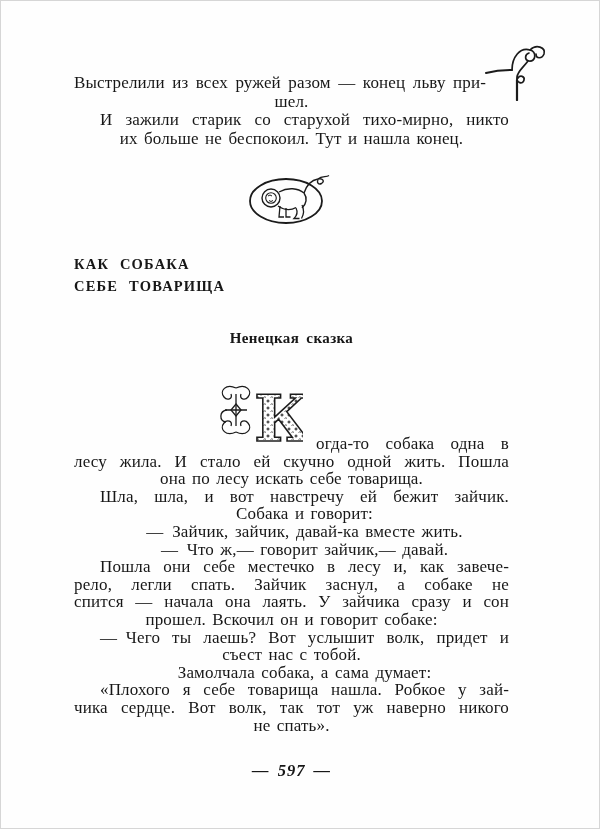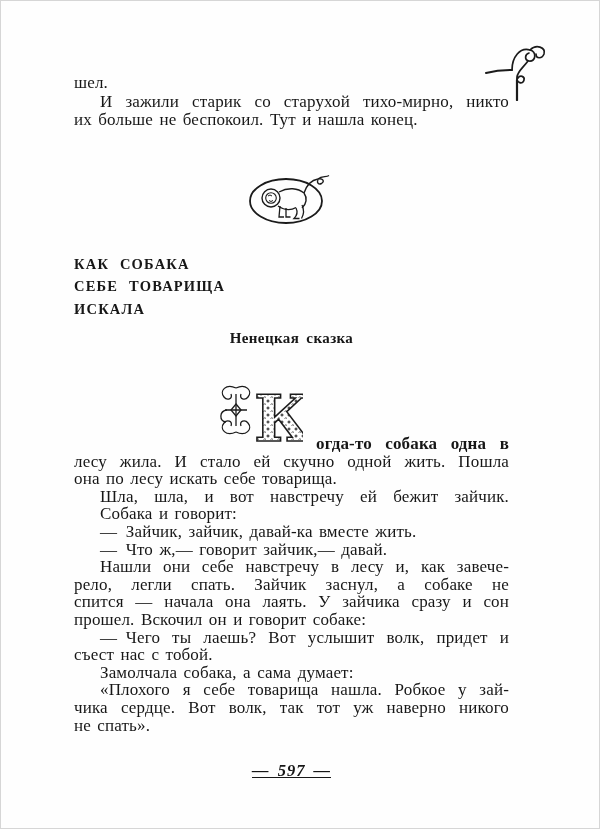--- a/index.html
+++ b/index.html
@@ -4,38 +4,38 @@
 <style>
   html,body{margin:0;padding:0;background:#e9e9e9;}
   .page{
     position:relative;width:598px;height:827px;margin:0;
     background:#fefefe;border:1px solid #d6d6d6;overflow:hidden;
     font-family:"Liberation Serif", serif;color:#171717;
   }
   .blk{position:absolute;left:73px;width:435px;}
   .line{
     font-size:17px;line-height:18.7px;word-spacing:2px;letter-spacing:0.15px;
-    text-align:left;
+    text-align:center;
   }
   #story .line{line-height:17.6px;}
   .j{text-align:justify;text-align-last:justify;}
   .in{padding-left:26px;}
   .w1{width:412px;}
-  .l1{margin-left:242px;font-weight:bold;}
+  .l1{margin-left:242px;}
   #top-text{top:73px;}
   #story{top:434px;}
   #title{position:absolute;top:252px;left:73px;width:435px;text-align:left;font-weight:bold;}
   .title-line{font-size:14.5px;line-height:22.4px;letter-spacing:1.2px;word-spacing:6px;}
   #subtitle{
     position:absolute;top:330px;left:73px;width:435px;text-align:center;
     font-weight:bold;font-size:15px;line-height:14px;letter-spacing:0.4px;word-spacing:3px;
   }
   #pageno{
     position:absolute;top:760px;left:73px;width:435px;text-align:center;
-    font-style:italic;font-weight:bold;font-size:16.5px;letter-spacing:1px;word-spacing:3px;text-decoration:underline;
+    font-style:italic;font-weight:bold;font-size:16.5px;letter-spacing:1px;word-spacing:3px;
   }
   .orn{position:absolute;}
   #flourish{left:483px;top:42px;}
   #vignette{left:243px;top:171px;}
   #dropcap{left:216px;top:377px;}
   svg path, svg circle, svg ellipse{fill:none;stroke:#1b1b1b;}
 </style>
 </head>
 <body>
 
@@ -43,20 +43,21 @@
 
   <svg id="flourish" class="orn" width="64" height="58" viewBox="0 0 64 58">
     <path d="M2,30 C12,27.5 20,27 28,27" stroke-width="2" stroke-linecap="round"></path>
     <path d="M28,27 C28,14 36,4 46,7 C53,9 52,19 45,18 C40,17 41,11 45,10" stroke-width="1.7" stroke-linecap="round"></path>
     <path d="M46,7 C52,1 62,4 60,11 C58,16 52,16 52,11" stroke-width="1.7" stroke-linecap="round"></path>
     <path d="M44,18 C38,26 34,28 33,34 C32,40 39,42 40,37 C41,33 36,32 34,35" stroke-width="1.7" stroke-linecap="round"></path>
     <path d="M33,37 L33,57" stroke-width="2.2" stroke-linecap="round"></path>
   </svg>
 
   <div id="top-text" class="blk">
+    <div class="line j w1">Выстрелили из всех ружей разом — конец льву при-</div>
     <div class="line">шел.</div>
     <div class="line j in">И зажили старик со старухой тихо-мирно, никто</div>
     <div class="line">их больше не беспокоил. Тут и нашла конец.</div>
   </div>
 
   <svg id="vignette" class="orn" width="115" height="58" viewBox="0 0 115 58">
     <ellipse cx="42" cy="29" rx="36" ry="22" stroke-width="1.8"></ellipse>
 
     <circle cx="27" cy="26" r="9" stroke-width="1.4"></circle>
     <circle cx="27" cy="26" r="5.3" stroke-width="1.1"></circle>
@@ -71,21 +72,20 @@
 
     <path d="M36,34 L35,45 L40,45" stroke-width="1.3"></path>
     <path d="M42,36 L42,45 L46.5,45" stroke-width="1.3"></path>
     <path d="M52,36 C54,40 52.5,44 50,46.5 L55.5,46.5" stroke-width="1.3"></path>
     <path d="M58,33 C60.5,38 59.5,43 57.5,46.5" stroke-width="1.3"></path>
   </svg>
 
   <div id="title">
     <div class="title-line">КАК СОБАКА</div>
     <div class="title-line">СЕБЕ ТОВАРИЩА</div>
-    <div class="title-line">ИСКАЛА</div>
   </div>
 
   <div id="subtitle">Ненецкая сказка</div>
 
   <svg id="dropcap" class="orn" width="86" height="76" viewBox="0 0 86 76">
     <defs>
       <pattern id="dcp" width="7" height="7" patternUnits="userSpaceOnUse">
         <rect width="7" height="7" fill="#ffffff" stroke="none"></rect>
         <circle cx="2" cy="2" r="1" fill="#1b1b1b" stroke="none"></circle>
         <path d="M4.5,5.5 q1.5,-1.5 2.5,0" stroke-width="0.7"></path>
@@ -106,21 +106,21 @@
   </svg>
 
   <div id="story" class="blk">
     <div class="line j l1">огда-то собака одна в</div>
     <div class="line j">лесу жила. И стало ей скучно одной жить. Пошла</div>
     <div class="line">она по лесу искать себе товарища.</div>
     <div class="line j in">Шла, шла, и вот навстречу ей бежит зайчик.</div>
     <div class="line in">Собака и говорит:</div>
     <div class="line in">— Зайчик, зайчик, давай-ка вместе жить.</div>
     <div class="line in">— Что ж,— говорит зайчик,— давай.</div>
-    <div class="line j in">Нашли они себе навстречу в лесу и, как завече-</div>
+    <div class="line j in">Пошла они себе местечко в лесу и, как завече-</div>
     <div class="line j">рело, легли спать. Зайчик заснул, а собаке не</div>
     <div class="line j">спится — начала она лаять. У зайчика сразу и сон</div>
     <div class="line">прошел. Вскочил он и говорит собаке:</div>
     <div class="line j in">— Чего ты лаешь? Вот услышит волк, придет и</div>
     <div class="line">съест нас с тобой.</div>
     <div class="line in">Замолчала собака, а сама думает:</div>
     <div class="line j in">«Плохого я себе товарища нашла. Робкое у зай-</div>
     <div class="line j">чика сердце. Вот волк, так тот уж наверно никого</div>
     <div class="line">не спать».</div>
   </div>

